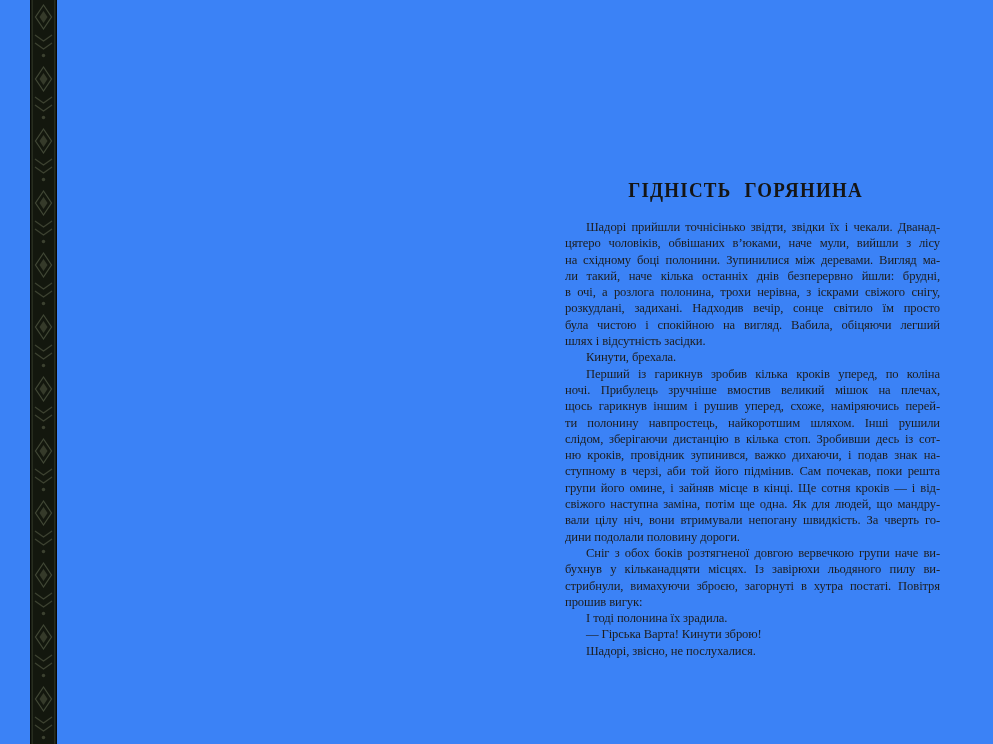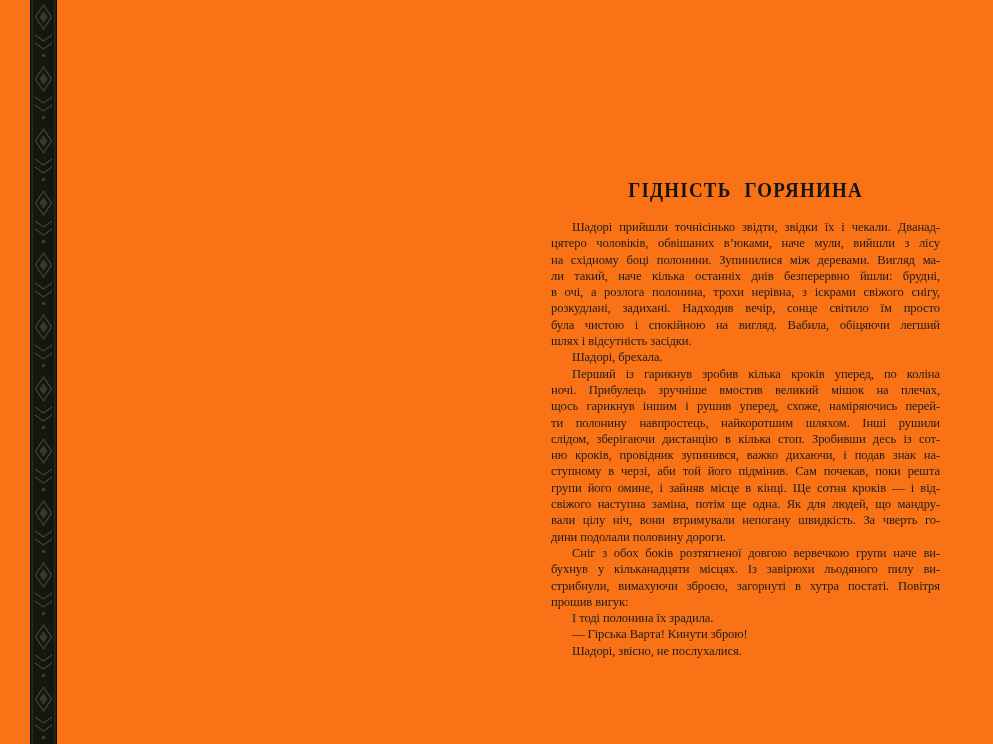--- a/index.html
+++ b/index.html
@@ -3,21 +3,21 @@
 <meta charset="utf-8">
 <style>
   html, body { margin: 0; padding: 0; }
   body {
     width: 993px; height: 744px;
     position: relative;
     background: #ffffff;
     overflow: hidden;
     font-family: "Liberation Serif", serif;
   }
-  .page { position: absolute; inset: 0; background: #f97316; }
+  .page { position: absolute; inset: 0; background: #3b82f6; }
 
   
   .ornament {
     position: absolute;
     left: 30px; top: 0;
     width: 27px; height: 744px;
     display: block;
   }
 
   
@@ -39,20 +39,21 @@
     transform: scaleY(1.05);
     transform-origin: top center;
   }
   .body-text {
     margin-top: 16px;
     font-family: "Liberation Serif", serif;
     font-size: 12.6px;
     line-height: 16.3px;
     letter-spacing: -0.1px;
     color: #1d1d1d;
+    margin-left: 14px;
   }
   .paragraph { margin: 0; }
   .line {
     text-align: justify;
     text-align-last: justify;
     height: 16.3px;
     overflow: hidden;
     white-space: normal;
   }
   .line.last { text-align-last: left; }
@@ -89,21 +90,21 @@
           <div class="line first">Шадорі прийшли точнісінько звідти, звідки їх і чекали. Дванад-</div>
           <div class="line">цятеро чоловіків, обвішаних в’юками, наче мули, вийшли з лісу</div>
           <div class="line">на східному боці полонини. Зупинилися між деревами. Вигляд ма-</div>
           <div class="line">ли такий, наче кілька останніх днів безперервно йшли: брудні,</div>
           <div class="line">в очі, а розлога полонина, трохи нерівна, з іскрами свіжого снігу,</div>
           <div class="line">розкудлані, задихані. Надходив вечір, сонце світило їм просто</div>
           <div class="line">була чистою і спокійною на вигляд. Вабила, обіцяючи легший</div>
           <div class="line last">шлях і відсутність засідки.</div>
         </div>
         <div class="paragraph">
-          <div class="line first last">Шадорі, брехала.</div>
+          <div class="line first last">Кинути, брехала.</div>
         </div>
         <div class="paragraph">
           <div class="line first">Перший із гарикнув зробив кілька кроків уперед, по коліна</div>
           <div class="line">ночі. Прибулець зручніше вмостив великий мішок на плечах,</div>
           <div class="line">щось гарикнув іншим і рушив уперед, схоже, наміряючись перей-</div>
           <div class="line">ти полонину навпростець, найкоротшим шляхом. Інші рушили</div>
           <div class="line">слідом, зберігаючи дистанцію в кілька стоп. Зробивши десь із сот-</div>
           <div class="line">ню кроків, провідник зупинився, важко дихаючи, і подав знак на-</div>
           <div class="line">ступному в черзі, аби той його підмінив. Сам почекав, поки решта</div>
           <div class="line">групи його омине, і зайняв місце в кінці. Ще сотня кроків — і від-</div>

